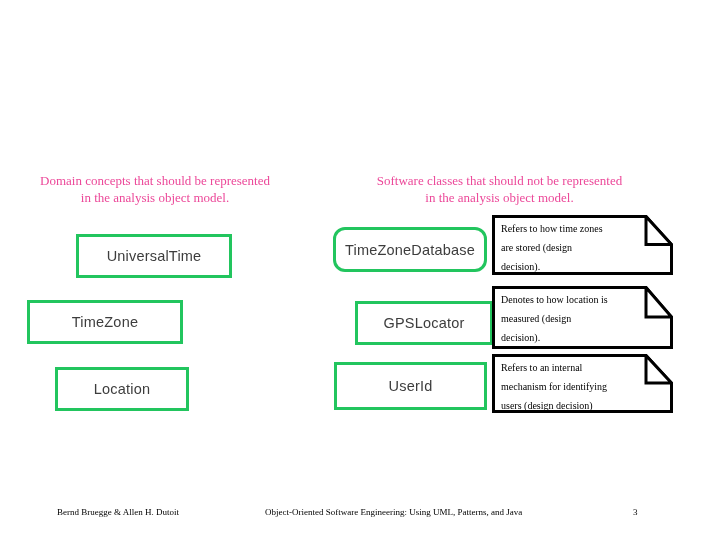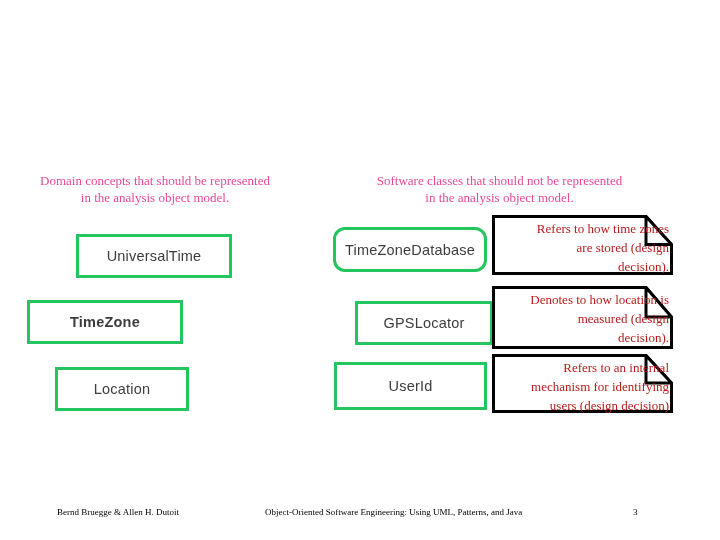--- a/index.html
+++ b/index.html
@@ -16,34 +16,34 @@
                 text-align:center; font-family:"Liberation Serif", serif; }
   .col-header.left  { left:5px;   top:172px; width:300px; }
   .col-header.right { left:352px; top:172px; width:295px; }
 
   .class-box { position:absolute; border:3px solid #22c55e; background:#fff;
                display:flex; align-items:center; justify-content:center;
                font-family:"Liberation Sans", sans-serif; font-size:14.5px;
                color:#3d3d3d; letter-spacing:0.2px; }
 
   .box-universal-time    { left:76px;  top:234px; width:156px; height:44px; }
-  .box-time-zone         { left:27px;  top:300px; width:156px; height:44px;font-weight:bold; }
+  .box-time-zone         { left:27px;  top:300px; width:156px; height:44px; }
   .box-location          { left:55px;  top:367px; width:134px; height:44px; }
   .box-time-zone-database{ left:333px; top:227px; width:154px; height:45px;border-radius:12px; }
   .box-gps-locator       { left:355px; top:301px; width:138px; height:44px; }
   .box-user-id           { left:334px; top:362px; width:153px; height:48px; }
 
   .note { position:absolute; width:181px; }
   .note-1 { left:492px; top:215px; height:60px; }
   .note-2 { left:492px; top:286px; height:63px; }
   .note-3 { left:492px; top:354px; height:59px; }
   .note svg { position:absolute; left:0; top:0; width:100%; height:100%; }
   .note-text { position:absolute; left:9px; top:4px; width:168px;
-               font-family:"Liberation Serif", serif; font-size:13px; line-height:19px;
-               color:#b91c1c;text-align:right; }
+               font-family:"Liberation Serif", serif; font-size:10px; line-height:19px;
+               color:#000000; }
   .note-line { white-space:nowrap; }
 
   .footer { position:absolute; left:0; top:504px; width:720px; height:16px;
             font-family:"Liberation Serif", serif; font-size:9px; color:#000; }
   .footer-authors { position:absolute; left:57px;  top:3px; }
   .footer-book    { position:absolute; left:265px; top:3px; }
   .footer-page    { position:absolute; left:633px; top:3px; }
 </style>
 </head>
 <body>

